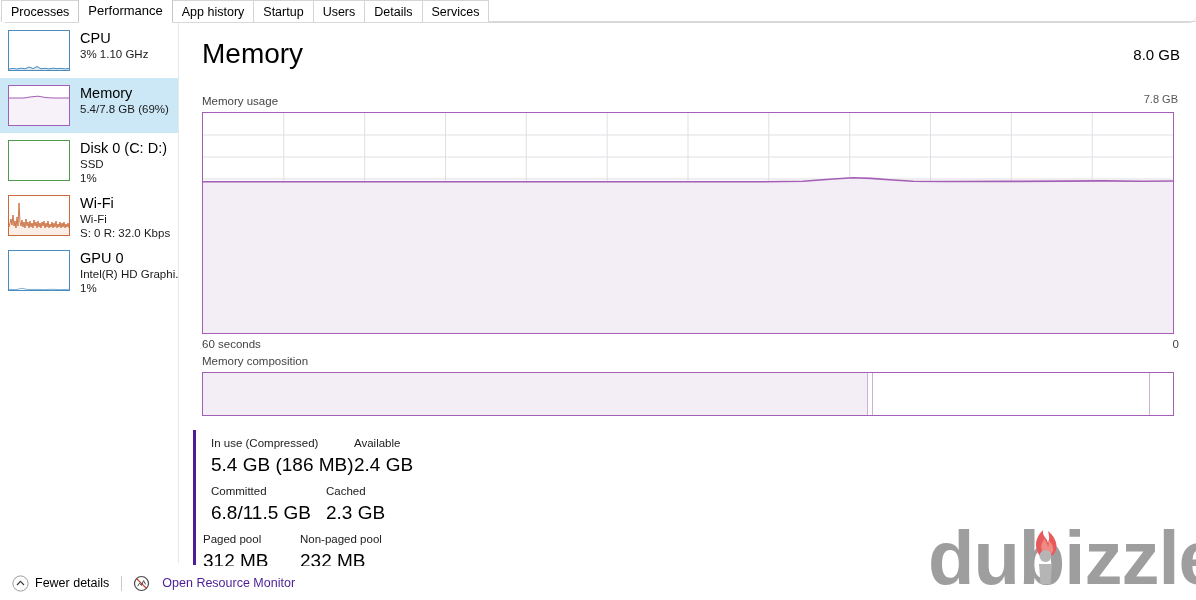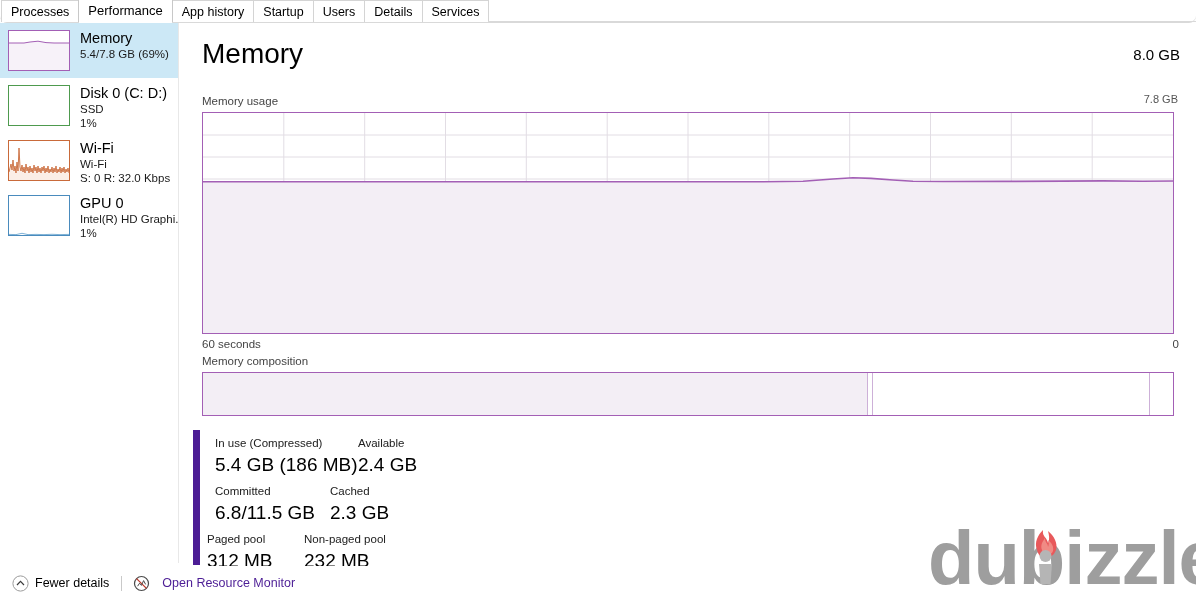--- a/index.html
+++ b/index.html
@@ -195,21 +195,21 @@
   }
   .comp-seg { height: 100%; box-sizing: border-box; }
   .comp-sep { width: 1px; height: 100%; background: #cdb0d8; flex: none; }
 
   
   #stats {
     position: absolute;
     left: 14px; top: 407px;
     width: 1000px;
     height: 135px;
-    border-left: 7px solid #4c1d95;
+    border-left: 3px solid #4c1d95;
     box-sizing: border-box;
   }
   .stat-col { position: absolute; }
   .stat-lbl {
     font-size: 11.5px;
     line-height: 15px;
     color: #202020;
     white-space: nowrap;
   }
   .stat-val {
@@ -295,20 +295,33 @@
         <span>Details</span>
       </div>
     <div class="tab">
         <span>Services</span>
       </div>
     <div id="tab-filler"></div>
   </div>
 
   <div id="sidebar">
 
+    <div class="side-item">
+      <div class="thumb">
+        <svg viewBox="0 0 62 41" preserveAspectRatio="none">
+          <rect x="0.5" y="0.5" width="61" height="40" fill="#ffffff" stroke="#4a8bbd" stroke-width="1"></rect>
+          <path d="M1,39 L5,38.4 L9,39 L13,38.2 L17,38.8 L21,37 L25,38.6 L29,36.5 L33,38.8 L37,38.3 L41,38.9 L45,38.2 L49,38.7 L53,38.4 L57,38.9 L61,38.5 L61,40 L1,40 Z" fill="#dbe9f4" stroke="none"></path>
+          <polyline points="1,39 5,38.4 9,39 13,38.2 17,38.8 21,37 25,38.6 29,36.5 33,38.8 37,38.3 41,38.9 45,38.2 49,38.7 53,38.4 57,38.9 61,38.5" fill="none" stroke="#4a8bbd" stroke-width="1"></polyline>
+        </svg>
+      </div>
+      <div class="side-text">
+        <div class="side-title">CPU</div>
+        <div class="side-sub">3%  1.10 GHz</div>
+      </div>
+    </div>
 
     <div class="side-item selected">
       <div class="thumb">
         <svg viewBox="0 0 62 41" preserveAspectRatio="none">
           <rect x="0.5" y="0.5" width="61" height="40" fill="#ffffff" stroke="#a35fb5" stroke-width="1"></rect>
           <path d="M1,13 L16,13 L22,12 L30,11.2 L38,12.6 L46,13 L61,13 L61,40 L1,40 Z" fill="#f7f2f9" stroke="none"></path>
           <polyline points="1,13 16,13 22,12 30,11.2 38,12.6 46,13 61,13" fill="none" stroke="#a35fb5" stroke-width="1"></polyline>
         </svg>
       </div>
       <div class="side-text">

